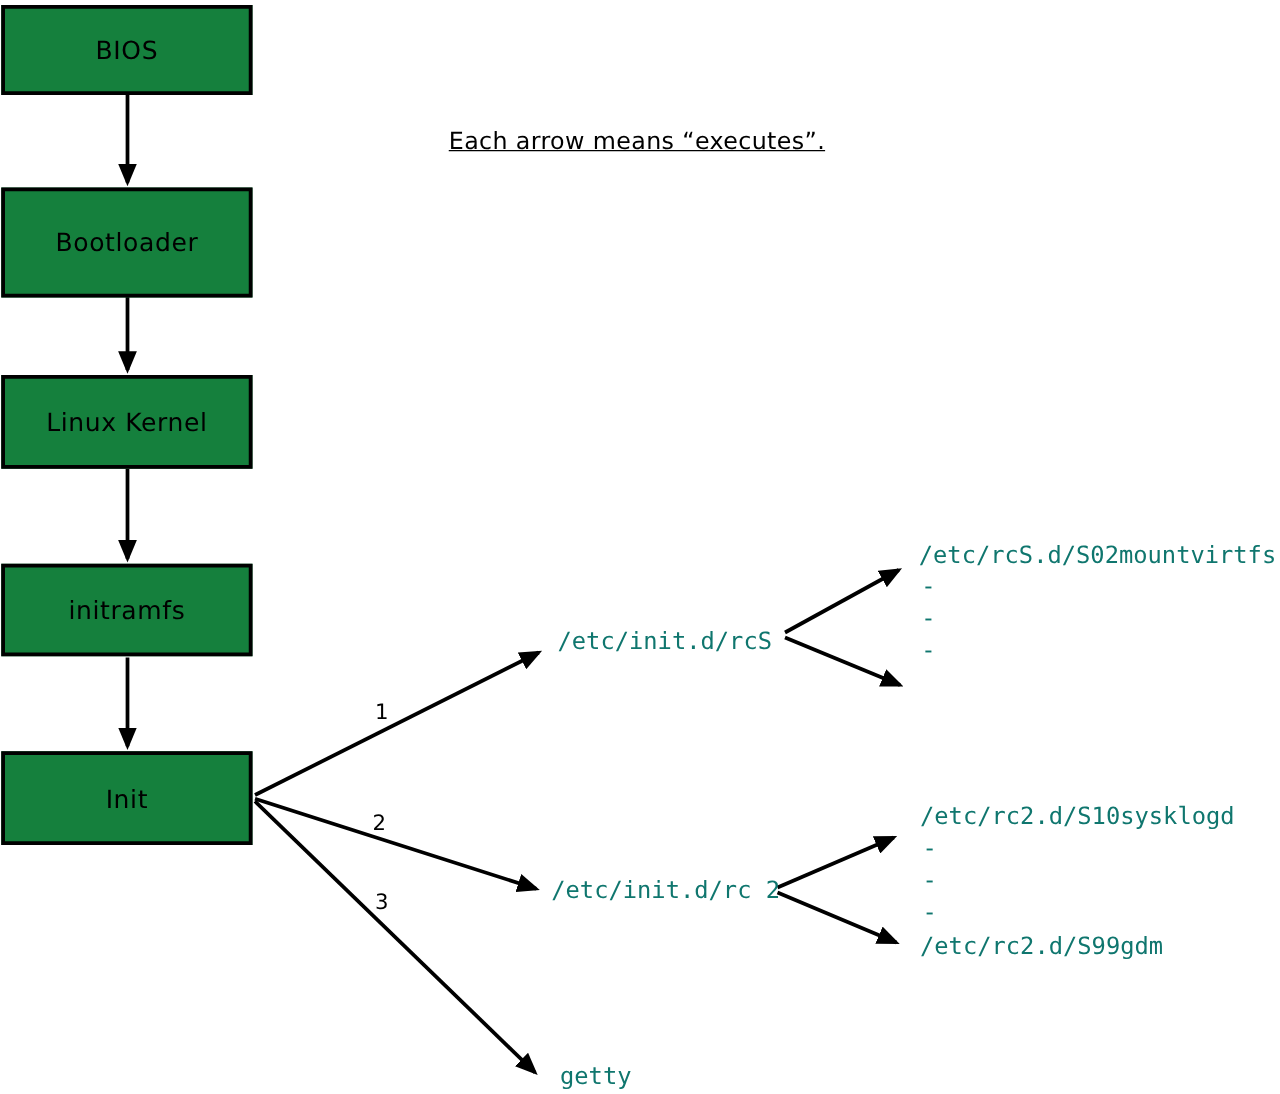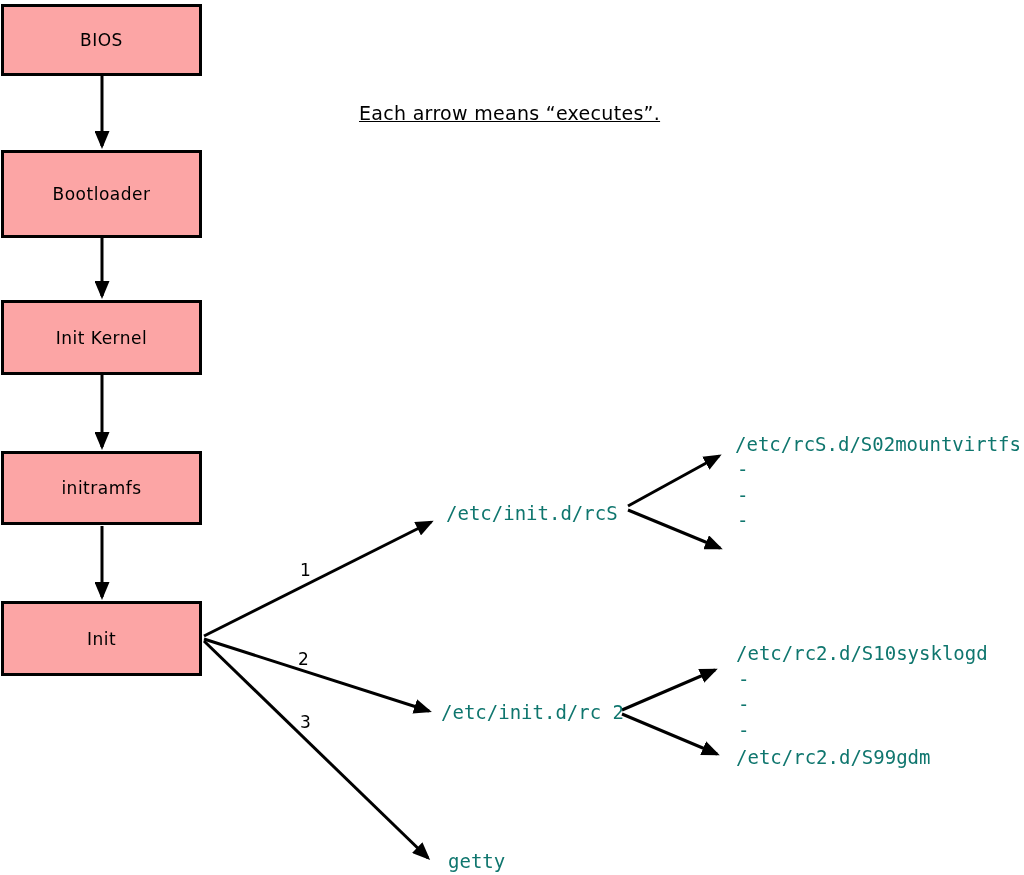--- a/index.html
+++ b/index.html
@@ -22,25 +22,25 @@
     top: 0;
     width: 1024px;
     height: 875px;
   }
   .box {
     position: absolute;
     left: 1px;
     width: 201px;
     box-sizing: border-box;
     border: 3px solid #000000;
-    background: #fca5a5;
+    background: #15803d;
     display: flex;
     align-items: center;
     justify-content: center;
-    font-size: 17px;
+    font-size: 20px;
     letter-spacing: 0.5px;
     color: #000000;
   }
   .sans {
     position: absolute;
     font-family: "DejaVu Sans", "Liberation Sans", sans-serif;
     font-size: 17px;
     line-height: 22px;
     white-space: pre;
     color: #000000;
@@ -84,21 +84,21 @@
     <line x1="628" y1="510" x2="720" y2="548" stroke="#000000" stroke-width="3" marker-end="url(#ah)"></line>
 
     <line x1="622" y1="710" x2="715" y2="670" stroke="#000000" stroke-width="3" marker-end="url(#ah)"></line>
     <line x1="622" y1="714" x2="717" y2="754" stroke="#000000" stroke-width="3" marker-end="url(#ah)"></line>
   </svg>
 
   <div class="sans note" style="left:359px; top:102px;">Each arrow means “executes”.</div>
 
   <div class="box" style="top:4px;   height:72px;">BIOS</div>
   <div class="box" style="top:150px; height:88px;">Bootloader</div>
-  <div class="box" style="top:300px; height:75px;">Init Kernel</div>
+  <div class="box" style="top:300px; height:75px;">Linux Kernel</div>
   <div class="box" style="top:601px; height:75px;">Init</div>
   <div class="box" style="top:451px; height:74px;">initramfs</div>
 
   <div class="sans" style="left:300px; top:559px;">1</div>
   <div class="sans" style="left:298px; top:648px;">2</div>
   <div class="sans" style="left:300px; top:711px;">3</div>
 
   <div class="mono" style="left:446px; top:502px;">/etc/init.d/rcS</div>
   <div class="mono" style="left:441px; top:701px;">/etc/init.d/rc 2</div>
   <div class="mono" style="left:448px; top:850px;">getty</div>

